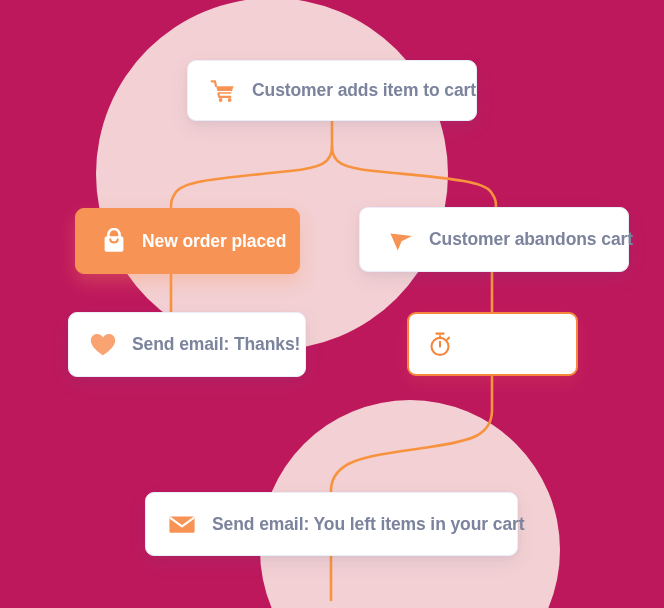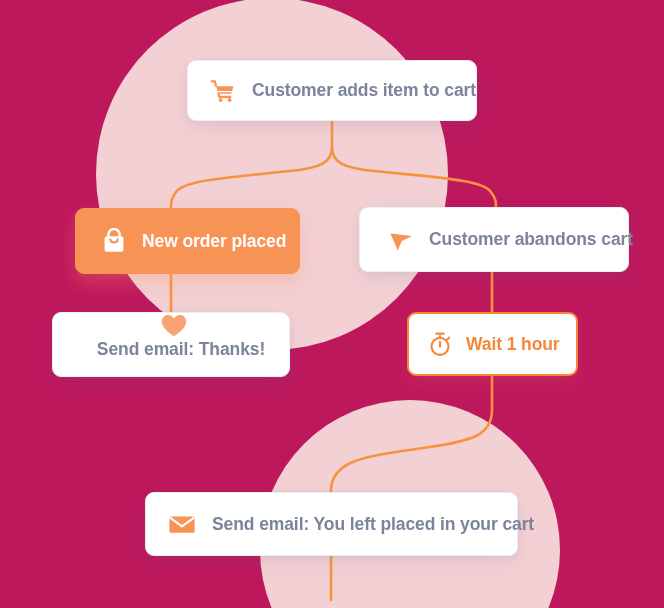--- a/index.html
+++ b/index.html
@@ -105,21 +105,21 @@
   
   #node-add-to-cart   { left:187px; top:60px;  width:290px; height:61px;  padding-left:22px; }
   #node-add-to-cart .icon   { width:26px; margin-right:16px; }
 
   #node-new-order     { left:75px;  top:208px; width:225px; height:66px;  padding-left:26px; }
   #node-new-order .icon     { width:24px; margin-right:16px; }
 
   #node-abandons-cart { left:359px; top:207px; width:270px; height:65px;  padding-left:28px; }
   #node-abandons-cart .icon { width:26px; margin-right:15px; }
 
-  #node-send-thanks   { left:52px;  top:312px; width:238px; height:65px;  padding-left:20px;flex-direction:column; }
+  #node-send-thanks   { left:68px;  top:312px; width:238px; height:65px;  padding-left:20px; }
   #node-send-thanks .icon   { width:28px; margin-right:15px; }
 
   #node-wait          { left:407px; top:312px; width:171px; height:64px;  padding-left:18px; }
   #node-wait .icon          { width:26px; margin-right:13px; }
 
   #node-send-cart     { left:145px; top:492px; width:373px; height:64px;  padding-left:22px; }
   #node-send-cart .icon     { width:28px; margin-right:16px; }
 </style>
 </head>
 <body>
@@ -189,26 +189,25 @@
   <div class="node outline" id="node-wait">
     <span class="icon">
       <svg width="26" height="26" viewBox="0 0 26 26" xmlns="http://www.w3.org/2000/svg">
         <circle cx="13" cy="15.4" r="8.5" stroke="#f5873c" stroke-width="2.1" fill="none"></circle>
         <path d="M9.3 2.6h7.4" stroke="#f5873c" stroke-width="2.1" fill="none" stroke-linecap="round"></path>
         <path d="M13 5.1v1.6" stroke="#f5873c" stroke-width="2.1" fill="none" stroke-linecap="round"></path>
         <path d="M13 10.8v4.6" stroke="#f5873c" stroke-width="2.1" fill="none" stroke-linecap="round"></path>
         <path d="M20.3 8.4l1.8-1.8" stroke="#f5873c" stroke-width="2.1" fill="none" stroke-linecap="round"></path>
       </svg>
     </span>
-    <span class="label">Wait 1 hour</span>
   </div>
 
   <div class="node plain" id="node-send-cart">
     <span class="icon">
       <svg width="28" height="22" viewBox="0 0 28 22" xmlns="http://www.w3.org/2000/svg">
         <rect x="1.4" y="3.4" width="25.2" height="16.4" rx="1.6" fill="#f79455"></rect>
         <path d="M2.6 5.1 L14 13.4 L25.4 5.1" stroke="#ffffff" stroke-width="2.1" fill="none" stroke-linecap="round" stroke-linejoin="round"></path>
       </svg>
     </span>
-    <span class="label">Send email:  You left placed in your cart</span>
+    <span class="label">Send email:  You left items in your cart</span>
   </div>
 
 </div>
 
 </body></html>

